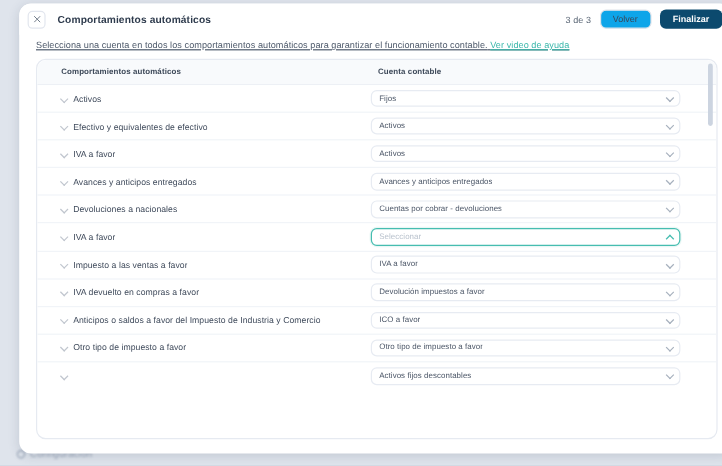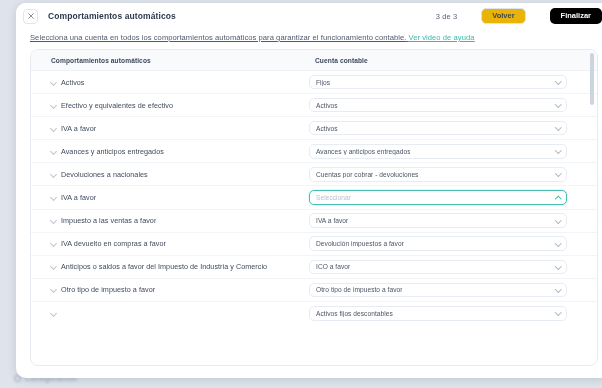--- a/index.html
+++ b/index.html
@@ -75,43 +75,43 @@
     margin-left: 10px;
     font-size: 8.5px;
     font-weight: bold;
     color: #2d3a4c;
     letter-spacing: .1px;
   }
   .header-right {
     margin-left: auto;
     display: flex;
     align-items: center;
-    gap: 24px;
+    gap: 7px;
   }
   .step-count {
     font-size: 7.5px;
     color: #5b6776;
     letter-spacing: .1px;
   }
   .btn-back {
     font-size: 7.5px;
-    font-weight: bold;
+    font-weight: normal;
     color: #3a4658;
-    background: #eab308;
+    background: #0ea5e9;
     border: 1px solid #dfe3ea;
     border-radius: 5px;
     padding: 3.5px 10px;
     cursor: pointer;
     line-height: 1;
   }
   .btn-finish {
     font-size: 7.5px;
     font-weight: bold;
     color: #ffffff;
-    background: #000000;
+    background: #0c4a6e;
     border: none;
     border-radius: 5px;
     padding: 4.5px 11px;
     cursor: default;
     line-height: 1;
   }
   .modal-sub {
     flex: 0 0 auto;
     padding: 4px 12px 7px 14px;
     font-size: 7.6px;

